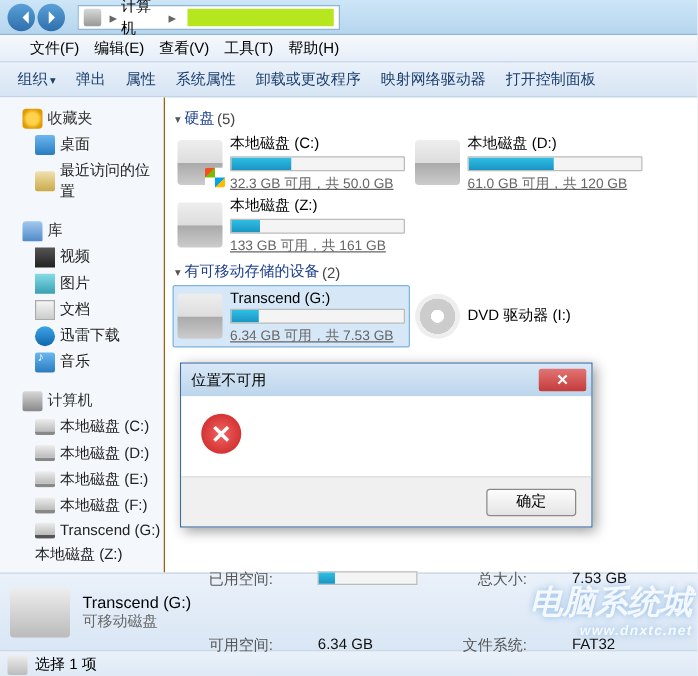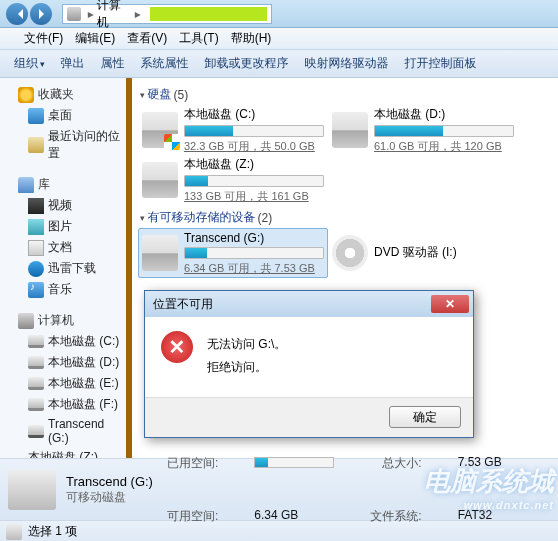--- a/index.html
+++ b/index.html
@@ -17,21 +17,21 @@
 .addr .hl { display:inline-block; height:14px; width:120px; background:#b6e61e; margin-left:6px; }
 
 .menubar { height:22px; background:linear-gradient(#f6f9fc,#e5eef8); border-bottom:1px solid #c4d5e7; display:flex; align-items:center; padding-left:18px; }
 .menubar span { padding:0 6px; cursor:default; }
 
 .toolbar { height:28px; background:linear-gradient(#eaf1fa,#d6e4f3); border-bottom:1px solid #b9cde3; display:flex; align-items:center; padding-left:6px; color:#1a3e6e; }
 .toolbar span { padding:0 8px; cursor:default; }
 .toolbar .dd::after { content:"▾"; font-size:9px; margin-left:2px; }
 
 .body { display:flex; height:380px; background:#fff; }
-.sidebar { width:132px; background:#f4f7fb; border-right:6px solid #a16207; padding:4px 0; overflow:hidden; }
+.sidebar { width:132px; background:#f4f7fb; border-right:1px solid #a16207; padding:4px 0; overflow:hidden; }
 .sb-group { padding:4px 6px 2px 18px; display:flex; align-items:center; font-weight:500; color:#333; }
 .sb-item { padding:2px 2px 2px 28px; display:flex; align-items:center; color:#222; cursor:default; }
 .sb-ico { width:16px; height:16px; margin-right:4px; flex-shrink:0; display:inline-block; }
 .star { background:radial-gradient(circle,#ffd34e 40%,#e09b00 70%); border-radius:3px; }
 .dl { background:linear-gradient(#8bd04b,#4a9a1e); border-radius:2px; }
 .desk { background:linear-gradient(#6bb7f0,#2a7cc0); border-radius:2px; }
 .recent { background:linear-gradient(#f0e2b0,#c9a948); border-radius:2px; }
 .lib { background:linear-gradient(#a3c8ee,#4f8bc9); border-radius:3px 3px 1px 1px; }
 .vid { background:linear-gradient(#555,#222); }
 .pic { background:linear-gradient(#87dbe8,#3aa0b0); }
@@ -276,24 +276,20 @@
   <span>选择 1 项</span>
 </div>
 
 <div class="dialog">
   <div class="dlg-title">
     <span class="t">位置不可用</span>
     <span class="dlg-close">✕</span>
   </div>
   <div class="dlg-body">
     <div class="dlg-ico">✕</div>
-    <div class="dlg-text">
-      <div>无法访问 G:\。</div>
-      <div>拒绝访问。</div>
-    </div>
   </div>
   <div class="dlg-foot">
     <div class="btn">确定</div>
   </div>
 </div>
 
 <div class="watermark">
   <span>电脑系统城</span>
   <span class="sub">www.dnxtc.net</span>
 </div>

